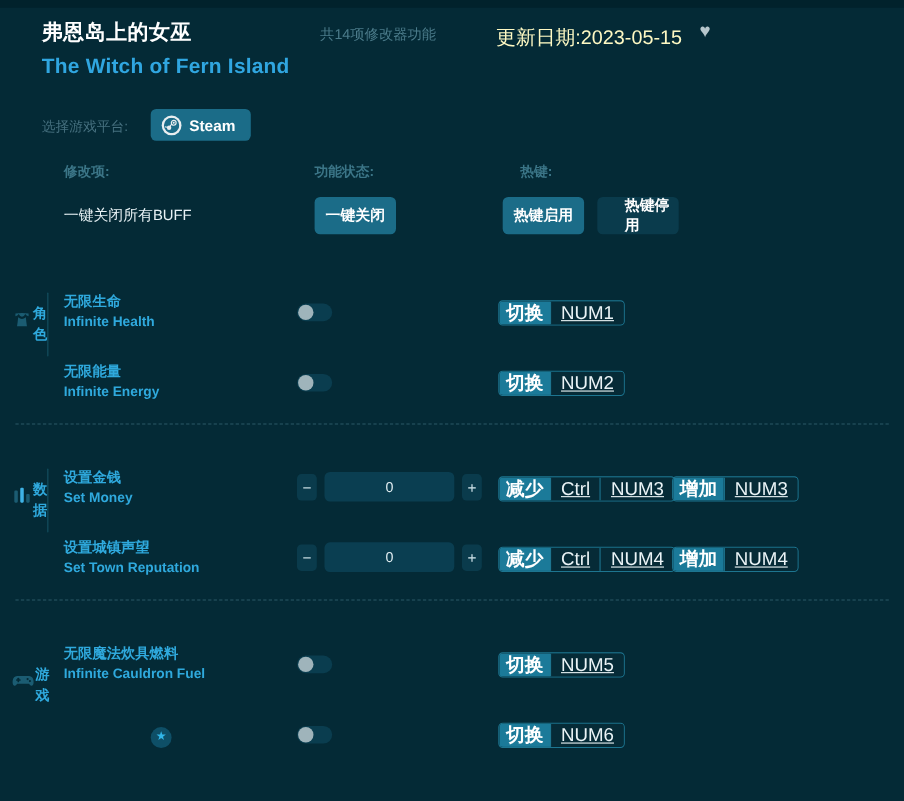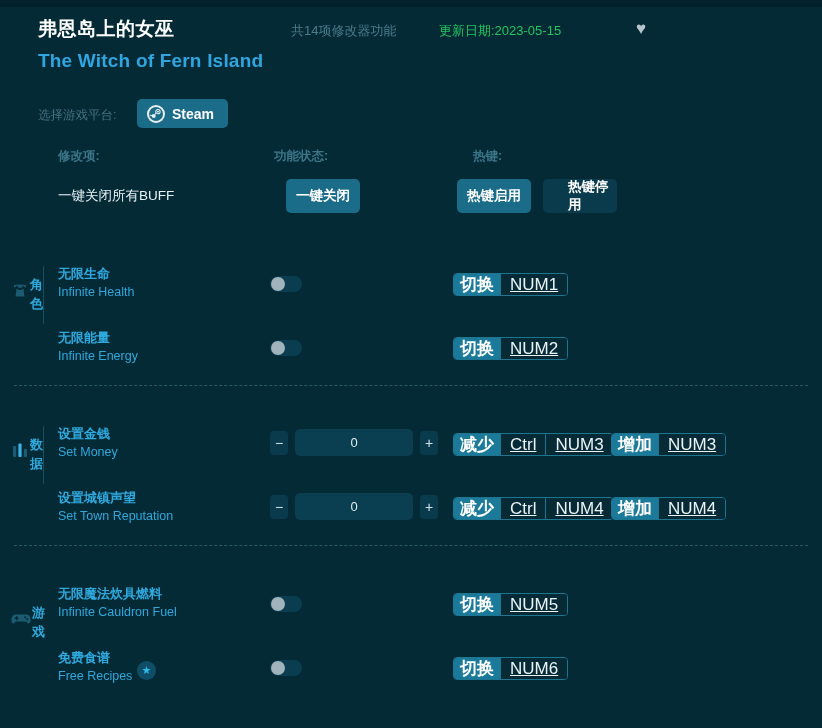--- a/index.html
+++ b/index.html
@@ -52,23 +52,23 @@
     letter-spacing: 0.2px;
   }
   .meta-count {
     position: absolute;
     left: 291px; top: 15px;
     font-size: 13px;
     color: #4b7b8a;
   }
   .meta-date {
     position: absolute;
-    left: 439px; top: 15px;
-    font-size: 13px;
-    color: #22c55e;
+    left: 451px; top: 15px;
+    font-size: 18px;
+    color: #fef9c3;
   }
   .fav-heart {
     position: absolute;
     left: 631px; top: 12px;
     width: 20px; height: 20px;
     line-height: 20px;
     text-align: center;
     font-size: 17px;
     color: #b6c6cc;
     cursor: pointer;
@@ -116,21 +116,21 @@
 
   
   .colheads { position: absolute; top: 148px; left: 0; width: 822px; height: 22px; }
   .colheads span {
     position: absolute;
     font-size: 12.5px;
     color: #3b7587;
     font-weight: bold;
   }
   .ch-mod { left: 58px; top: 0; }
-  .ch-state { left: 274px; top: 0; }
+  .ch-state { left: 286px; top: 0; }
   .ch-hotkey { left: 473px; top: 0; }
 
   
   .master-row {
     position: absolute;
     top: 178px; left: 0;
     width: 822px; height: 40px;
   }
   .master-label {
     position: absolute;
@@ -218,21 +218,21 @@
   .fname .cn {
     display: block;
     font-size: 13px;
     font-weight: bold;
     color: #2fa9dd;
     line-height: 18px;
   }
   .fname .en {
     display: block;
     font-size: 12.5px;
-    font-weight: normal;
+    font-weight: bold;
     color: #2fa9dd;
     line-height: 18px;
   }
   .star-badge {
     position: absolute;
     left: 137px;
     top: 12px;
     width: 19px; height: 19px;
     border-radius: 50%;
     background: #0e4f67;
@@ -497,24 +497,20 @@
     <div class="toggle">
         <span class="knob"></span>
       </div>
     <div class="hk hk-toggle">
       <span class="seg seg-act">切换</span>
       <span class="seg seg-key">NUM5</span>
     </div>
   </div>
 
   <div class="frow row-recipe">
-    <div class="fname">
-      <span class="cn">免费食谱</span>
-      <span class="en">Free Recipes</span>
-    </div>
     <div class="star-badge">★</div>
     <div class="toggle">
         <span class="knob"></span>
       </div>
     <div class="hk hk-toggle">
       <span class="seg seg-act">切换</span>
       <span class="seg seg-key">NUM6</span>
     </div>
   </div>
 

